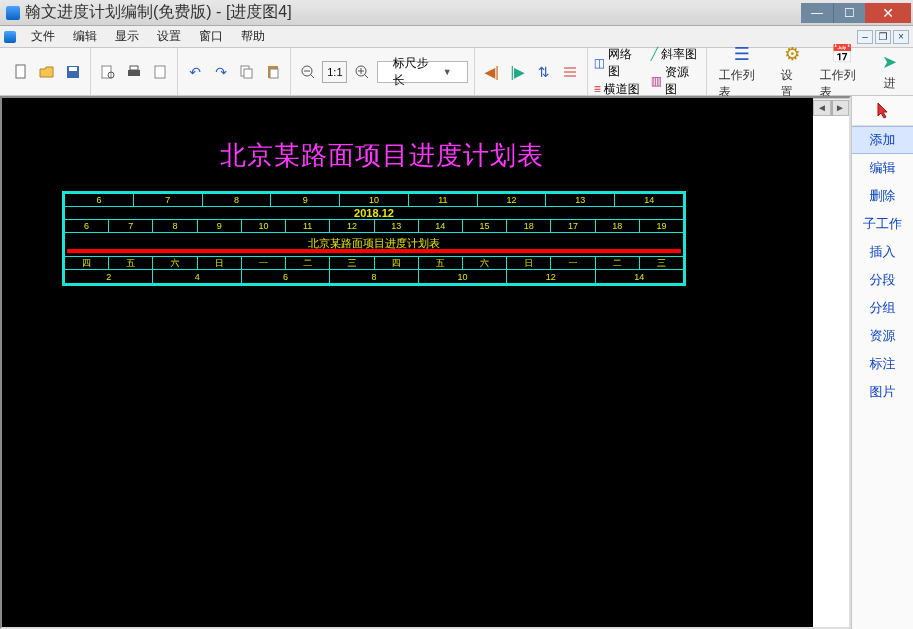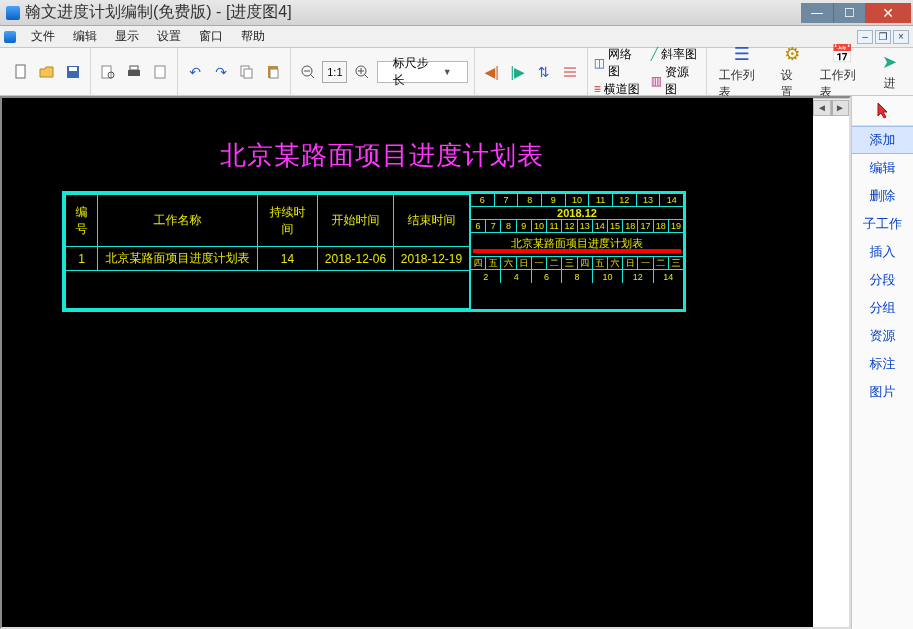--- a/index.html
+++ b/index.html
@@ -222,43 +222,20 @@
         <span>进</span>
       </div>
   </div>
 </div>
 
 <div class="workspace">
   <div class="canvas-wrap">
     <div class="canvas">
       <div class="chart-title">北京某路面项目进度计划表</div>
       <div class="sched-table">
-        <div class="sched-left">
-          <table>
-            <tbody>
-                <tr>
-              <th style="width:32px;">编号</th>
-              <th style="width:160px;">工作名称</th>
-              <th style="width:60px;">持续时间</th>
-              <th style="width:76px;">开始时间</th>
-              <th style="width:76px;">结束时间</th>
-            </tr>
-            <tr>
-              <td>1</td>
-              <td>北京某路面项目进度计划表</td>
-              <td>14</td>
-              <td>2018-12-06</td>
-              <td>2018-12-19</td>
-            </tr>
-            <tr>
-                  <td colspan="5" style="height:38px;"></td>
-                </tr>
-          </tbody>
-            </table>
-        </div>
         <div class="sched-right">
           <div class="timeline-row" id="tl-top">
               <div class="tcell">6</div>
               <div class="tcell">7</div>
               <div class="tcell">8</div>
               <div class="tcell">9</div>
               <div class="tcell">10</div>
               <div class="tcell">11</div>
               <div class="tcell">12</div>
               <div class="tcell">13</div>

